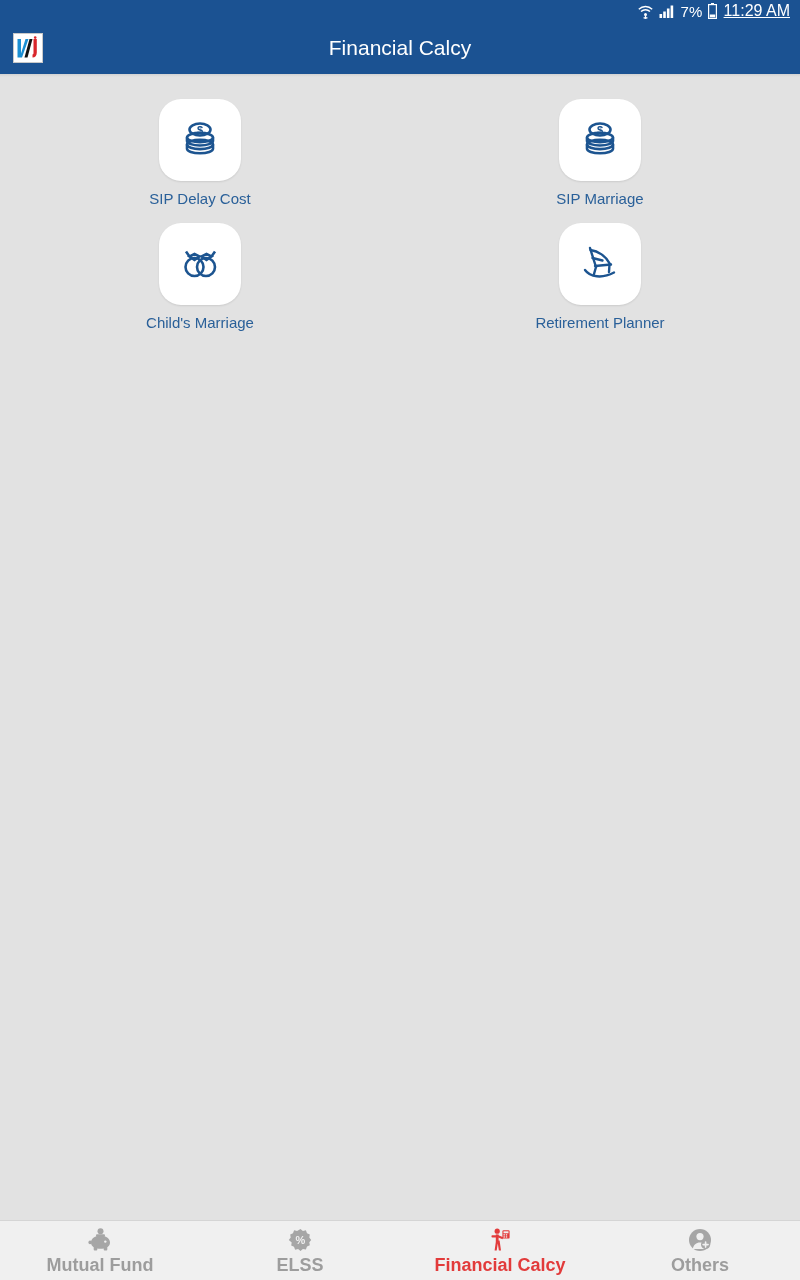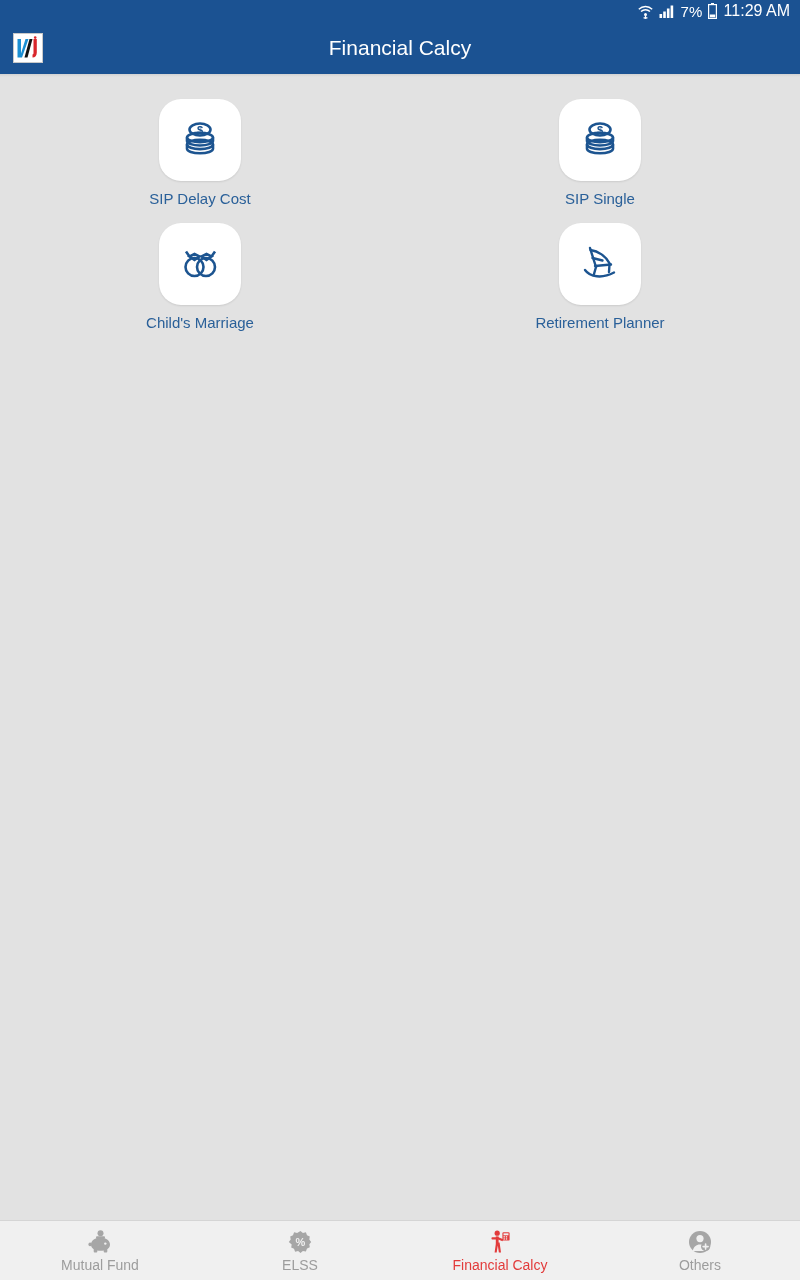--- a/index.html
+++ b/index.html
@@ -12,21 +12,21 @@
   #app { position: relative; width: 800px; height: 1280px; display: flex; flex-direction: column; }
 
   
   .statusbar {
     height: 22px; background: #1b5292; color: #ffffff;
     display: flex; align-items: center; justify-content: flex-end;
     padding-right: 10px; gap: 5px; flex: none;
   }
   .statusbar .sb-icon { display: flex; align-items: center; }
   .sb-text { font-size: 15px; letter-spacing: .2px; }
-  .sb-time { font-size: 16px; margin-left: 2px; }
+  .sb-time { font-size: 16px; margin-left: 2px; text-decoration: underline; }
 
   
   .appbar {
     height: 52px; background: #1b5292; flex: none;
     display: flex; align-items: center; position: relative;
   }
   .logo-box {
     width: 30px; height: 30px; margin-left: 13px;
     background: #ffffff; border: 1px solid #c9c9c9;
     display: flex; align-items: center; justify-content: center;
@@ -56,21 +56,21 @@
 
   
   .bottomnav {
     height: 60px; background: #f0f0f0; border-top: 1px solid #d5d5d5;
     display: flex; flex: none;
   }
   .navitem {
     flex: 1; display: flex; flex-direction: column;
     align-items: center; justify-content: center; gap: 3px; cursor: pointer;
   }
-  .navlabel { font-size: 14px; color: #9d9d9d; }
+  .navlabel { font-size: 18px; color: #9d9d9d; font-weight: bold; }
   .navitem.active .navlabel { color: #e23b3b; }
   .navicon { height: 26px; display: flex; align-items: flex-end; }
 </style>
 </head>
 <body>
 
 <div id="app">
 
   <div class="statusbar">
     <span class="sb-icon">
@@ -149,21 +149,21 @@
                 <ellipse cx="24" cy="30.5" rx="13" ry="4.6"></ellipse>
                 <path d="M11 30.5v4.2c0 2.5 5.8 4.6 13 4.6s13-2.1 13-4.6v-4.2"></path>
                 <ellipse cx="24" cy="23.5" rx="13" ry="4.6"></ellipse>
                 <path d="M11 23.5v3.4c0 2.5 5.8 4.6 13 4.6s13-2.1 13-4.6v-3.4"></path>
                 <ellipse cx="24" cy="15.5" rx="10.5" ry="6"></ellipse>
               </g>
               <text x="24" y="20" font-family="'Liberation Sans',sans-serif" font-size="11" font-weight="bold" fill="#1c5490" text-anchor="middle">$</text>
             </svg>
           </span>
         </div>
-        <div class="tile-label">SIP Single</div>
+        <div class="tile-label">SIP Marriage</div>
       </div>
 
       <div class="tile">
         <div class="tile-card">
           <span>
             <svg width="48" height="48" viewBox="0 0 48 48">
               <g fill="none" stroke="#1c5490" stroke-width="2.6">
                 <circle cx="18.5" cy="29" r="9"></circle>
                 <circle cx="30" cy="29" r="9"></circle>
                 <path d="M13.5 18.5 l5 3.5 l5-3.5 l-5-2.5 z"></path>

